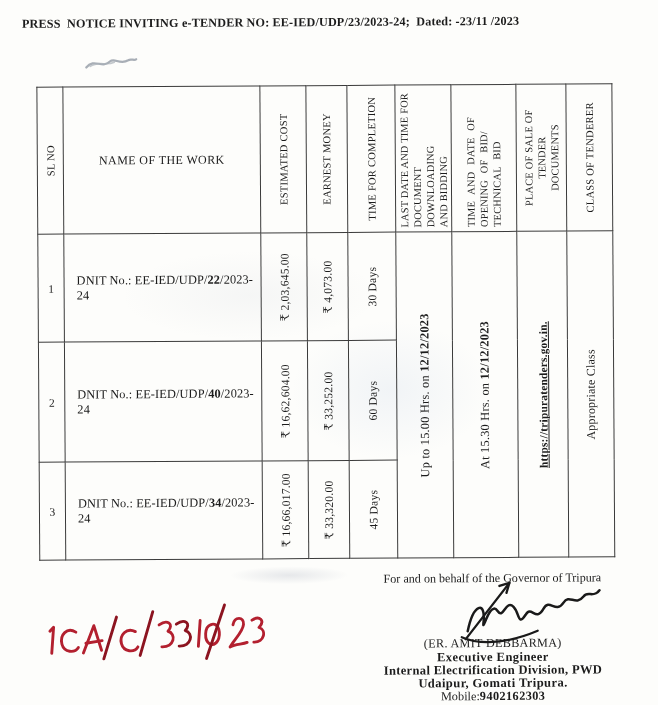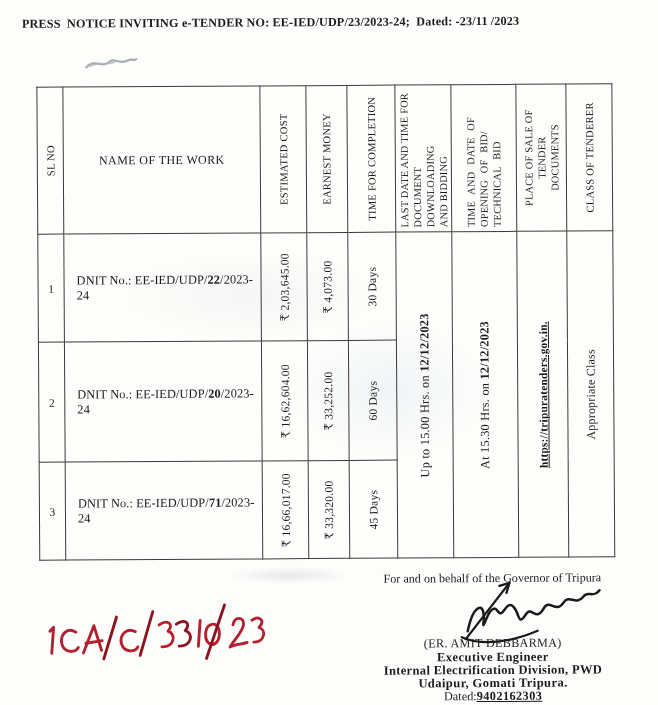--- a/index.html
+++ b/index.html
@@ -55,21 +55,21 @@
   .linktxt { font-size:11.4px; font-weight:bold; text-decoration:underline; }
   .classtxt { font-size:12px; }
 
   .fline { position:absolute; left:330px; width:322px; text-align:center; }
   .behalf { top:572px; font-size:12.1px; }
   .signame { top:637px; font-size:12.2px; letter-spacing:0.3px; }
   .bold1 { top:651px; font-size:12.6px; font-weight:bold; letter-spacing:0.4px; }
   .bold2 { top:664px; font-size:12.6px; font-weight:bold; letter-spacing:0.3px; }
   .bold3 { top:677px; font-size:12.6px; font-weight:bold; letter-spacing:0.4px; }
   .mobile { top:690px; font-size:12.3px; }
-  .mobile b { letter-spacing:0.4px;text-decoration:underline; }
+  .mobile b { letter-spacing:0.4px; }
 
   .sig { position:absolute; left:452px; top:582px; z-index:3; }
   .redref { position:absolute; left:36px; top:598px; transform:rotate(-2deg); z-index:3; }
 </style>
 </head>
 <body>
 
 <div id="page">
   <div id="content">
 
@@ -151,35 +151,35 @@
           <td class="rc" rowspan="3">
             <div class="rot linktxt">https://tripuratenders.gov.in.</div>
           </td>
           <td class="rc" rowspan="3">
             <div class="rot classtxt">Appropriate Class</div>
           </td>
         </tr>
 
         <tr style="height:120px">
           <td class="slno">2</td>
-          <td class="namecell"><span>DNIT No.: EE-IED/UDP/</span><b>20</b><span>/2023-24</span></td>
+          <td class="namecell"><span>DNIT No.: EE-IED/UDP/</span><b>40</b><span>/2023-24</span></td>
           <td class="rc">
             <div class="rot money">₹ 16,62,604.00</div>
           </td>
           <td class="rc">
             <div class="rot money">₹ 33,252.00</div>
           </td>
           <td class="rc">
             <div class="rot days">60 Days</div>
           </td>
         </tr>
 
         <tr style="height:98px">
           <td class="slno">3</td>
-          <td class="namecell"><span>DNIT No.: EE-IED/UDP/</span><b>71</b><span>/2023-24</span></td>
+          <td class="namecell"><span>DNIT No.: EE-IED/UDP/</span><b>34</b><span>/2023-24</span></td>
           <td class="rc">
             <div class="rot money">₹ 16,66,017.00</div>
           </td>
           <td class="rc">
             <div class="rot money">₹ 33,320.00</div>
           </td>
           <td class="rc">
             <div class="rot days">45 Days</div>
           </td>
         </tr>
@@ -192,21 +192,21 @@
       <path d="M14,50 C20,22 32,20 30,40 C28,56 36,18 44,30 C50,39 52,18 60,26 C66,32 64,46 72,34 C78,24 82,42 90,28 C96,17 102,34 110,22 C116,13 122,26 130,16 C134,10 140,18 146,10" fill="none" stroke="#1a1a1a" stroke-width="2.5" stroke-linecap="round"></path>
       <path d="M56,2 L12,58" fill="none" stroke="#1a1a1a" stroke-width="2.3" stroke-linecap="round"></path>
       <path d="M56,2 L46,5 M56,2 L53,12" fill="none" stroke="#1a1a1a" stroke-width="2.3" stroke-linecap="round"></path>
       <path d="M8,56 C30,66 60,60 84,50" fill="none" stroke="#1a1a1a" stroke-width="2.2" stroke-linecap="round"></path>
     </svg>
 
     <div class="fline signame">(ER. AMIT DEBBARMA)</div>
     <div class="fline bold1">Executive Engineer</div>
     <div class="fline bold2">Internal Electrification Division, PWD</div>
     <div class="fline bold3">Udaipur, Gomati Tripura.</div>
-    <div class="fline mobile"><span>Dated:</span><b>9402162303</b></div>
+    <div class="fline mobile"><span>Mobile:</span><b>9402162303</b></div>
 
     <svg class="redref" width="235" height="75" viewBox="0 0 245 78" aria-label="ICA/C/3310/23">
       <g fill="none" stroke="#b3202f" stroke-width="3" stroke-linecap="round" stroke-linejoin="round">
         <path d="M13,29 L17,25 L14,52"></path>
         <path d="M40,31 C31,25 23,33 25,43 C27,52 38,53 42,47"></path>
         <path d="M47,53 L59,25 L66,51"></path>
         <path d="M50,43 L67,41"></path>
         <path d="M83,17 L68,60" stroke="#8c1420"></path>
         <path d="M102,33 C93,28 85,36 87,45 C89,54 100,55 104,49"></path>
         <path d="M121,13 L106,58" stroke="#8c1420"></path>

